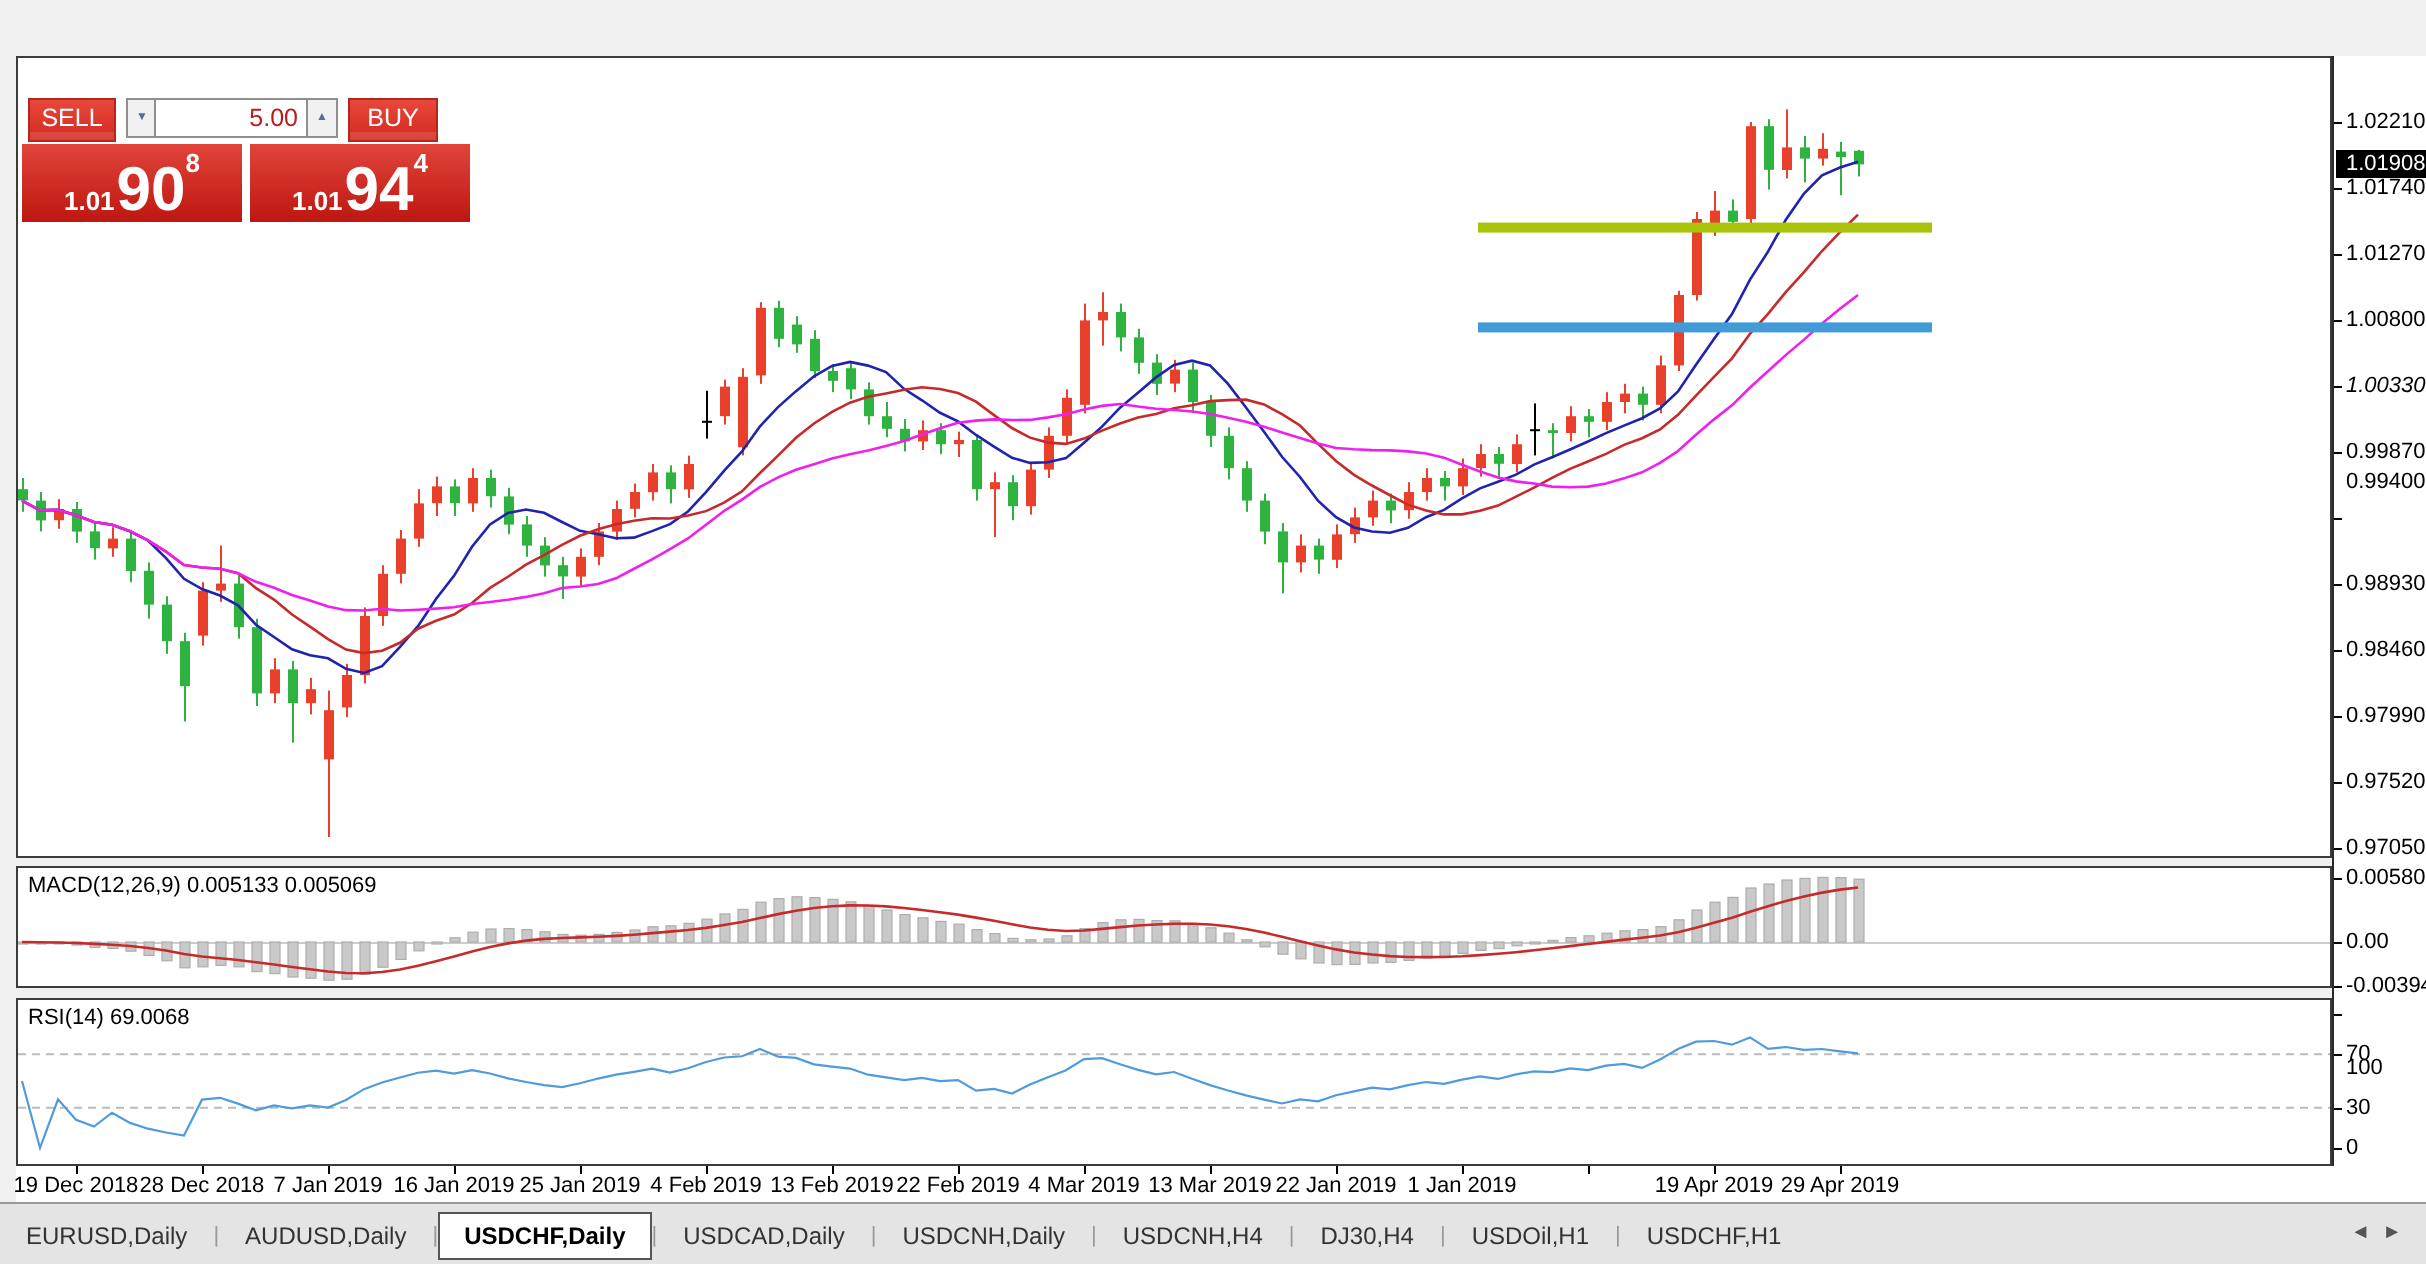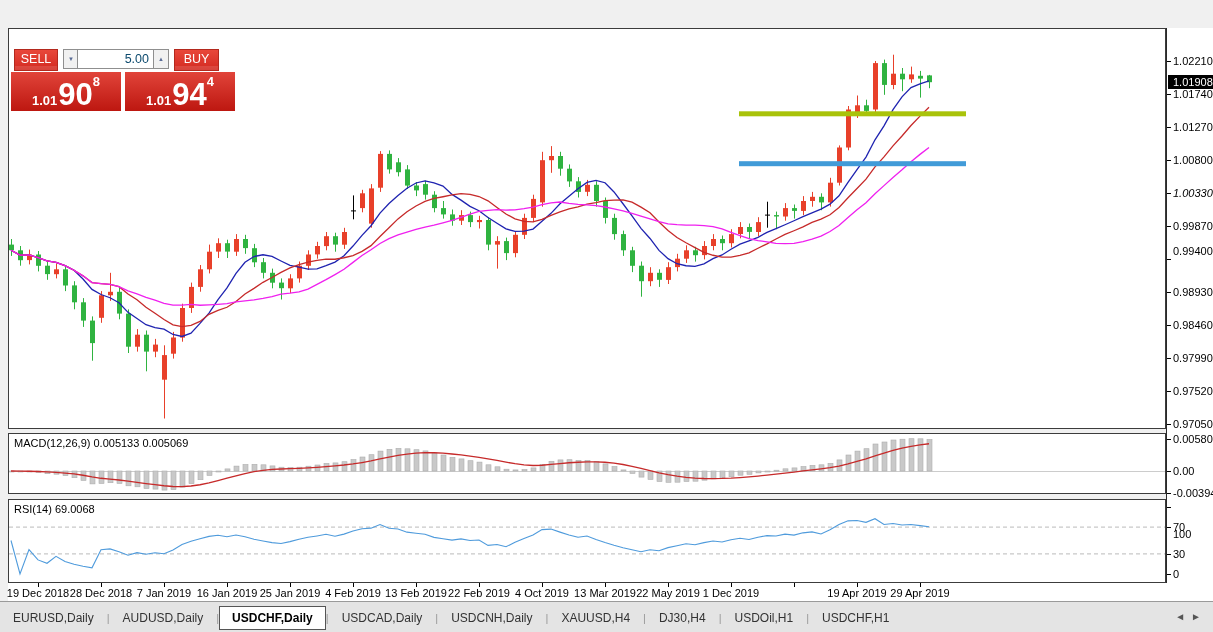--- a/index.html
+++ b/index.html
@@ -26,21 +26,21 @@
   #sell-btn,#buy-btn{position:absolute;top:2px;height:20px;background:linear-gradient(180deg,#e8473a,#d32а21);
       background:linear-gradient(180deg,#e8473a,#d32a21);color:#fff;font-size:12.5px;text-align:center;
       line-height:19px;border:1px solid #b3281d;box-shadow:inset 0 -4px 0 rgba(255,255,255,.12);}
   #sell-btn{left:4px;width:42px;}
   #buy-btn{left:164px;width:43px;}
   #spin-dn,#spin-up{position:absolute;top:2px;width:14px;height:18px;background:#f1f1f1;border:1px solid #8f8f8f;
       color:#5a6c96;font-size:6px;text-align:center;line-height:18px;}
   #spin-dn{left:53px;}
   #spin-up{left:143px;}
   #vol-box{position:absolute;left:67px;top:2px;width:70px;height:16px;background:#fff;border:1px solid #8f8f8f;
-      font-size:12.5px;color:#0c4a6e;text-align:right;padding:1px 5px 1px 1px;line-height:16px;}
+      font-size:12.5px;color:#b91c1c;text-align:right;padding:1px 5px 1px 1px;line-height:16px;}
   .trow2{position:relative;height:40px;}
   .pbox{position:absolute;top:3px;height:36px;background:linear-gradient(180deg,#e1443a,#bd1710);color:#fff;
        display:flex;align-items:flex-end;justify-content:center;padding-bottom:3px;}
   #sell-box{left:1px;width:110px;}
   #buy-box{left:115px;width:110px;}
   .psm{font-size:13px;font-weight:bold;line-height:15px;margin-right:1px;}
   .pbig{font-size:31px;font-weight:bold;line-height:27px;}
   .psup{font-size:13px;font-weight:bold;align-self:flex-start;margin-top:2px;}
   
   #axis-col{position:absolute;left:1166px;top:28px;width:47px;height:573px;background:#fff;
@@ -435,21 +435,21 @@
       <div class="axlbl" style="top: 60px;">1.01740</div>
       <div class="axtick" style="top: 99px;"></div>
       <div class="axlbl" style="top: 93px;">1.01270</div>
       <div class="axtick" style="top: 132px;"></div>
       <div class="axlbl" style="top: 126px;">1.00800</div>
       <div class="axtick" style="top: 165px;"></div>
       <div class="axlbl" style="top: 159px; font-style: italic;">1.00330</div>
       <div class="axtick" style="top: 198px;"></div>
       <div class="axlbl" style="top: 192px;">0.99870</div>
       <div class="axtick" style="top: 231px;"></div>
-      <div class="axlbl" style="top: 217px;">0.99400</div>
+      <div class="axlbl" style="top: 207px;">0.99400</div>
       <div class="axtick" style="top: 264px;"></div>
       <div class="axlbl" style="top: 258px;">0.98930</div>
       <div class="axtick" style="top: 297px;"></div>
       <div class="axlbl" style="top: 291px;">0.98460</div>
       <div class="axtick" style="top: 330px;"></div>
       <div class="axlbl" style="top: 324px;">0.97990</div>
       <div class="axtick" style="top: 363px;"></div>
       <div class="axlbl" style="top: 357px;">0.97520</div>
       <div class="axtick" style="top: 396px;"></div>
       <div class="axlbl" style="top: 390px;">0.97050</div>
@@ -480,47 +480,47 @@
       <div class="dlbl" style="left: 179px;">16 Jan 2019</div>
       <div class="dtick" style="left: 282px;"></div>
       <div class="dlbl" style="left: 242px;">25 Jan 2019</div>
       <div class="dtick" style="left: 345px;"></div>
       <div class="dlbl" style="left: 305px;">4 Feb 2019</div>
       <div class="dtick" style="left: 408px;"></div>
       <div class="dlbl" style="left: 368px;">13 Feb 2019</div>
       <div class="dtick" style="left: 471px;"></div>
       <div class="dlbl" style="left: 431px;">22 Feb 2019</div>
       <div class="dtick" style="left: 534px;"></div>
-      <div class="dlbl" style="left: 494px;">4 Oct 2019</div>
+      <div class="dlbl" style="left: 494px;">4 Mar 2019</div>
       <div class="dtick" style="left: 597px;"></div>
       <div class="dlbl" style="left: 557px;">13 Mar 2019</div>
       <div class="dtick" style="left: 660px;"></div>
-      <div class="dlbl" style="left: 620px;">22 May 2019</div>
+      <div class="dlbl" style="left: 620px;">22 Jan 2019</div>
       <div class="dtick" style="left: 723px;"></div>
-      <div class="dlbl" style="left: 683px;">1 Dec 2019</div>
+      <div class="dlbl" style="left: 683px;">1 Jan 2019</div>
       <div class="dtick" style="left: 786px;"></div>
       <div class="dlbl" style="left: 746px; margin-top: 48px;">10 Apr 2019</div>
       <div class="dtick" style="left: 849px;"></div>
       <div class="dlbl" style="left: 809px;">19 Apr 2019</div>
       <div class="dtick" style="left: 912px;"></div>
       <div class="dlbl" style="left: 872px;">29 Apr 2019</div>
     </div>
 
   <div id="tabsbar">
     <div class="tab">EURUSD,Daily</div>
       <span class="tab-sep">|</span>
       <div class="tab">AUDUSD,Daily</div>
       <span class="tab-sep">|</span>
       <div class="tab active">USDCHF,Daily</div>
       <span class="tab-sep">|</span>
       <div class="tab">USDCAD,Daily</div>
       <span class="tab-sep">|</span>
       <div class="tab">USDCNH,Daily</div>
       <span class="tab-sep">|</span>
-      <div class="tab">XAUUSD,H4</div>
+      <div class="tab">USDCNH,H4</div>
       <span class="tab-sep">|</span>
       <div class="tab">DJ30,H4</div>
       <span class="tab-sep">|</span>
       <div class="tab">USDOil,H1</div>
       <span class="tab-sep">|</span>
       <div class="tab">USDCHF,H1</div>
       <div id="tab-arrows"><span>◄</span><span>►</span></div>
   </div>
 
 </div>

